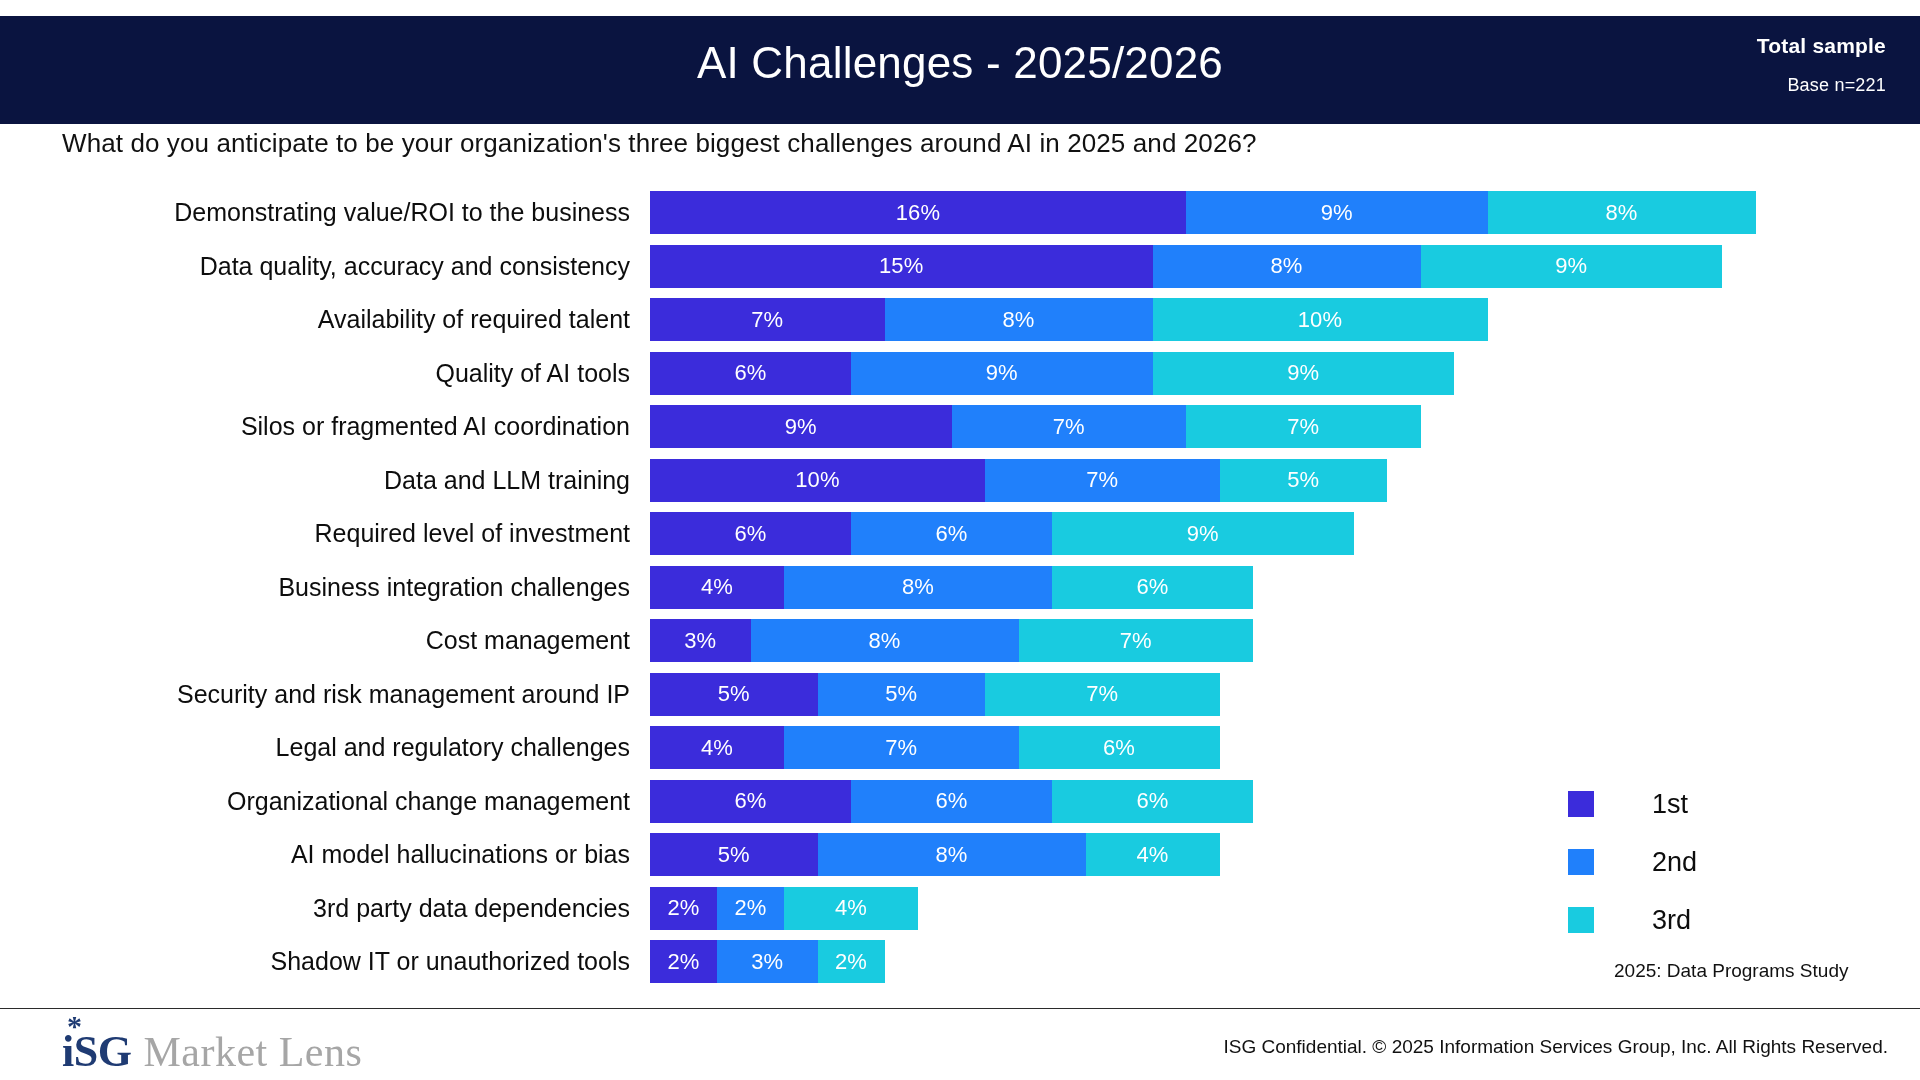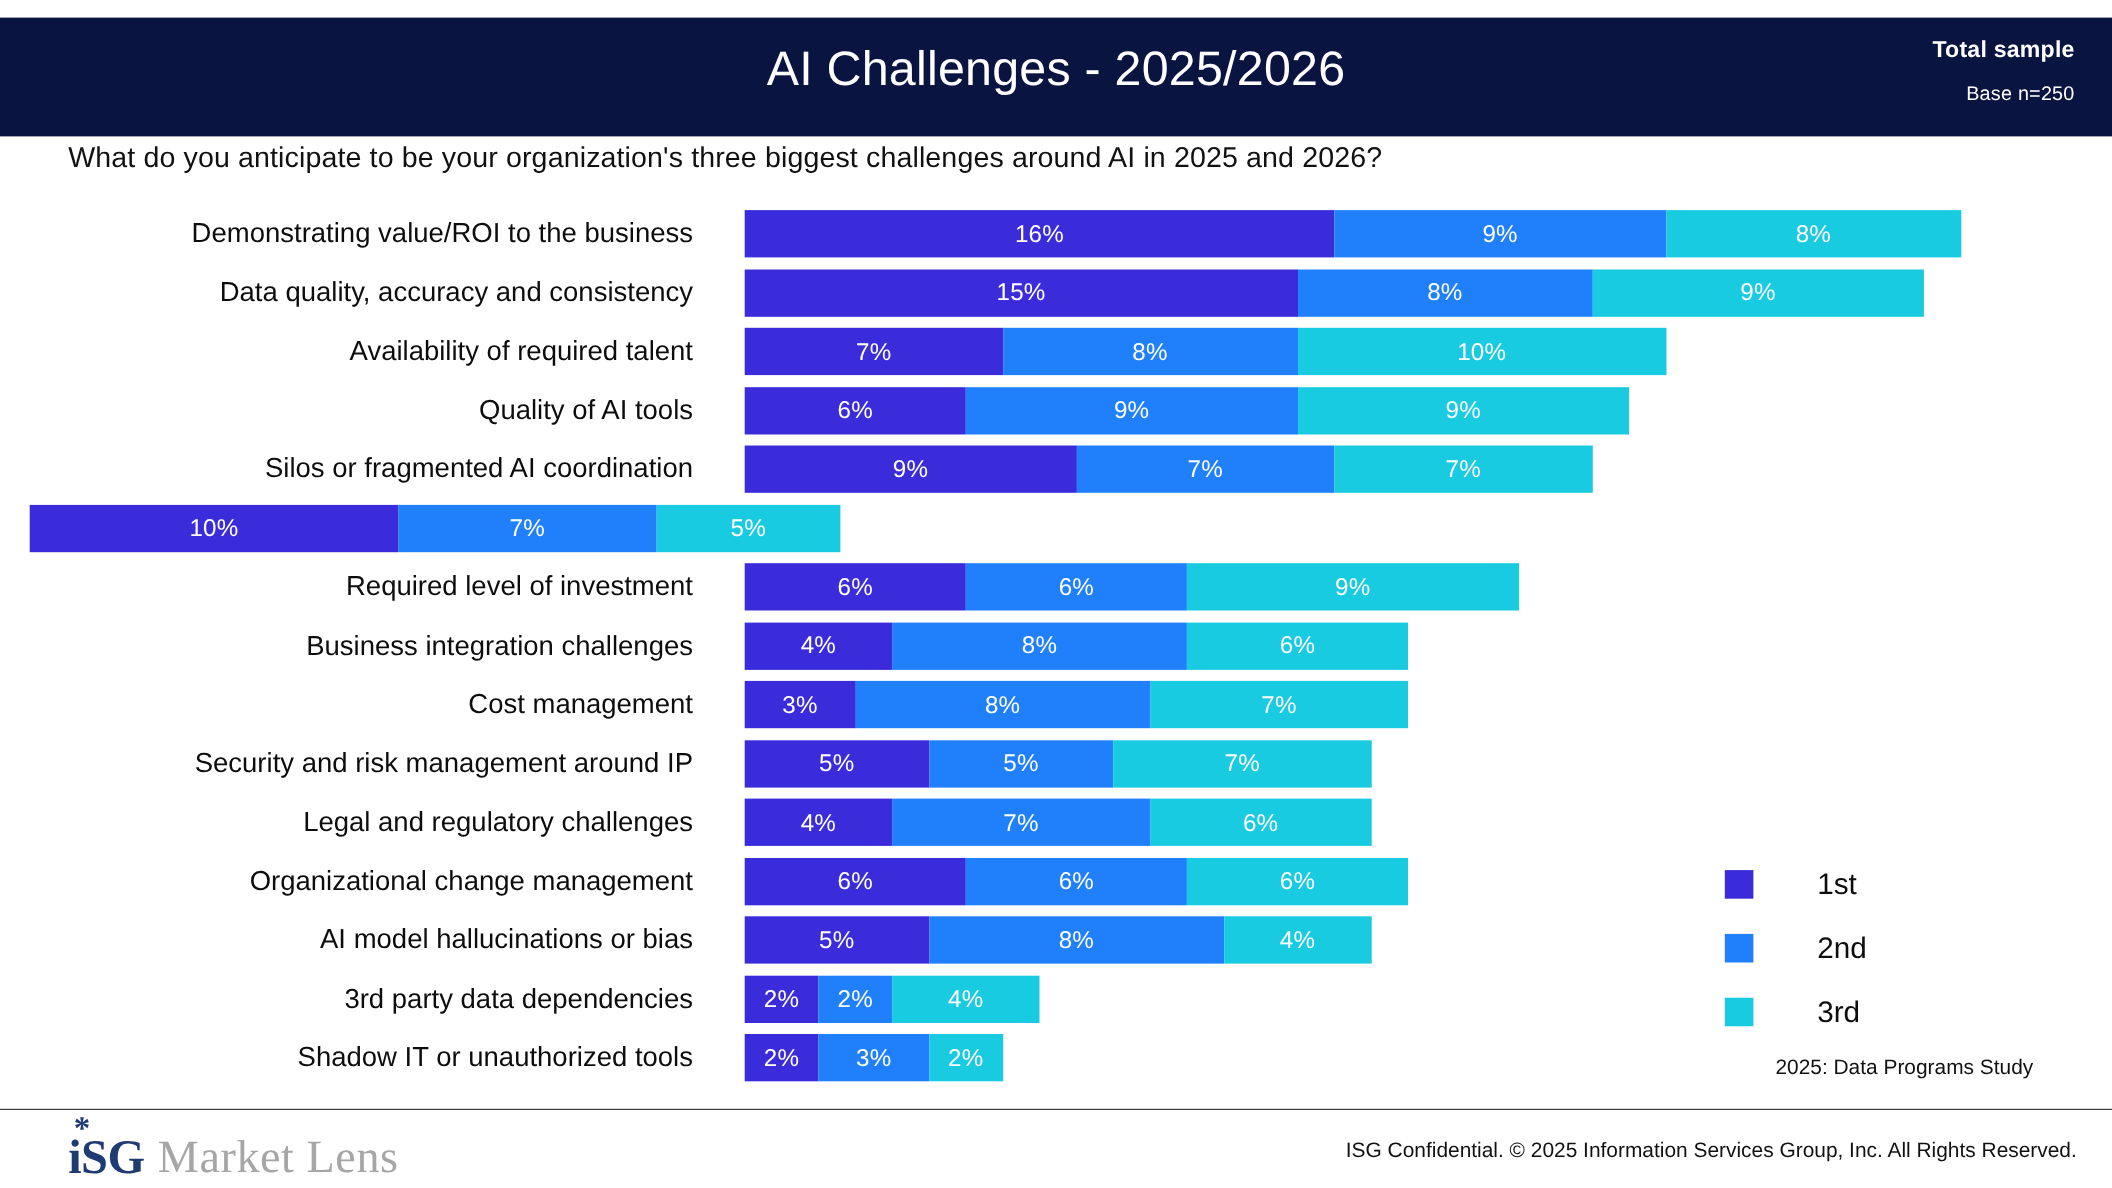--- a/index.html
+++ b/index.html
@@ -68,21 +68,20 @@
     font-weight: 400;
     white-space: nowrap;
     letter-spacing: 0px;
   }
   .bar-track {
     position: relative;
     flex: 1 1 auto;
     height: 43px;
     display: flex;
     align-items: flex-end;
-    margin-left: 27px;
   }
   .seg {
     height: 43px;
     display: flex;
     align-items: center;
     justify-content: center;
     color: #ffffff;
     font-size: 22px;
     font-weight: 400;
     letter-spacing: 0.2px;
@@ -162,21 +161,21 @@
 </style>
 </head>
 <body>
 
 <div id="root">
 
   <div class="header">
     <div class="header-title">AI Challenges - 2025/2026</div>
     <div class="header-right">
       <div class="header-sample">Total sample</div>
-      <div class="header-base">Base n=250</div>
+      <div class="header-base">Base n=221</div>
     </div>
   </div>
 
   <div class="question">What do you anticipate to be your organization's three biggest challenges around AI in 2025 and 2026?</div>
 
   <div class="chart" id="chart">
       <div class="row">
         <div class="row-label">Demonstrating value/ROI to the business</div>
         <div class="bar-track">
           <div class="seg" style="background: rgb(59, 44, 219); width: 536px;">16%</div>
@@ -210,20 +209,21 @@
       </div>
       <div class="row">
         <div class="row-label">Silos or fragmented AI coordination</div>
         <div class="bar-track">
           <div class="seg" style="background: rgb(59, 44, 219); width: 301.5px;">9%</div>
           <div class="seg" style="background: rgb(32, 128, 251); width: 234.5px;">7%</div>
           <div class="seg" style="background: rgb(25, 203, 224); width: 234.5px;">7%</div>
         </div>
       </div>
       <div class="row">
+        <div class="row-label">Data and LLM training</div>
         <div class="bar-track">
           <div class="seg" style="background: rgb(59, 44, 219); width: 335px;">10%</div>
           <div class="seg" style="background: rgb(32, 128, 251); width: 234.5px;">7%</div>
           <div class="seg" style="background: rgb(25, 203, 224); width: 167.5px;">5%</div>
         </div>
       </div>
       <div class="row">
         <div class="row-label">Required level of investment</div>
         <div class="bar-track">
           <div class="seg" style="background: rgb(59, 44, 219); width: 201px;">6%</div>

